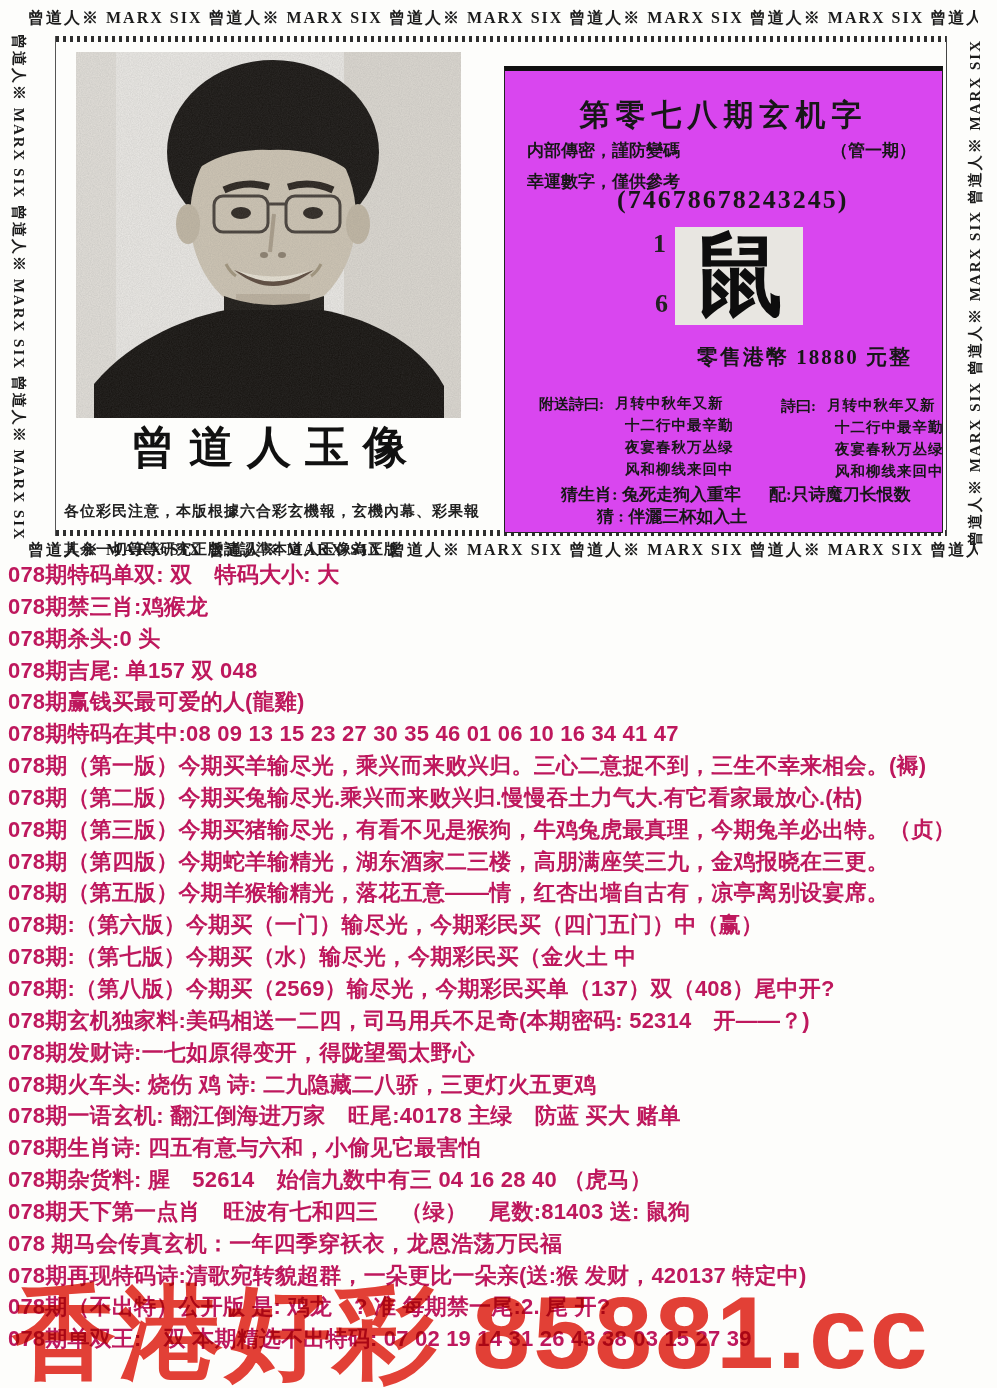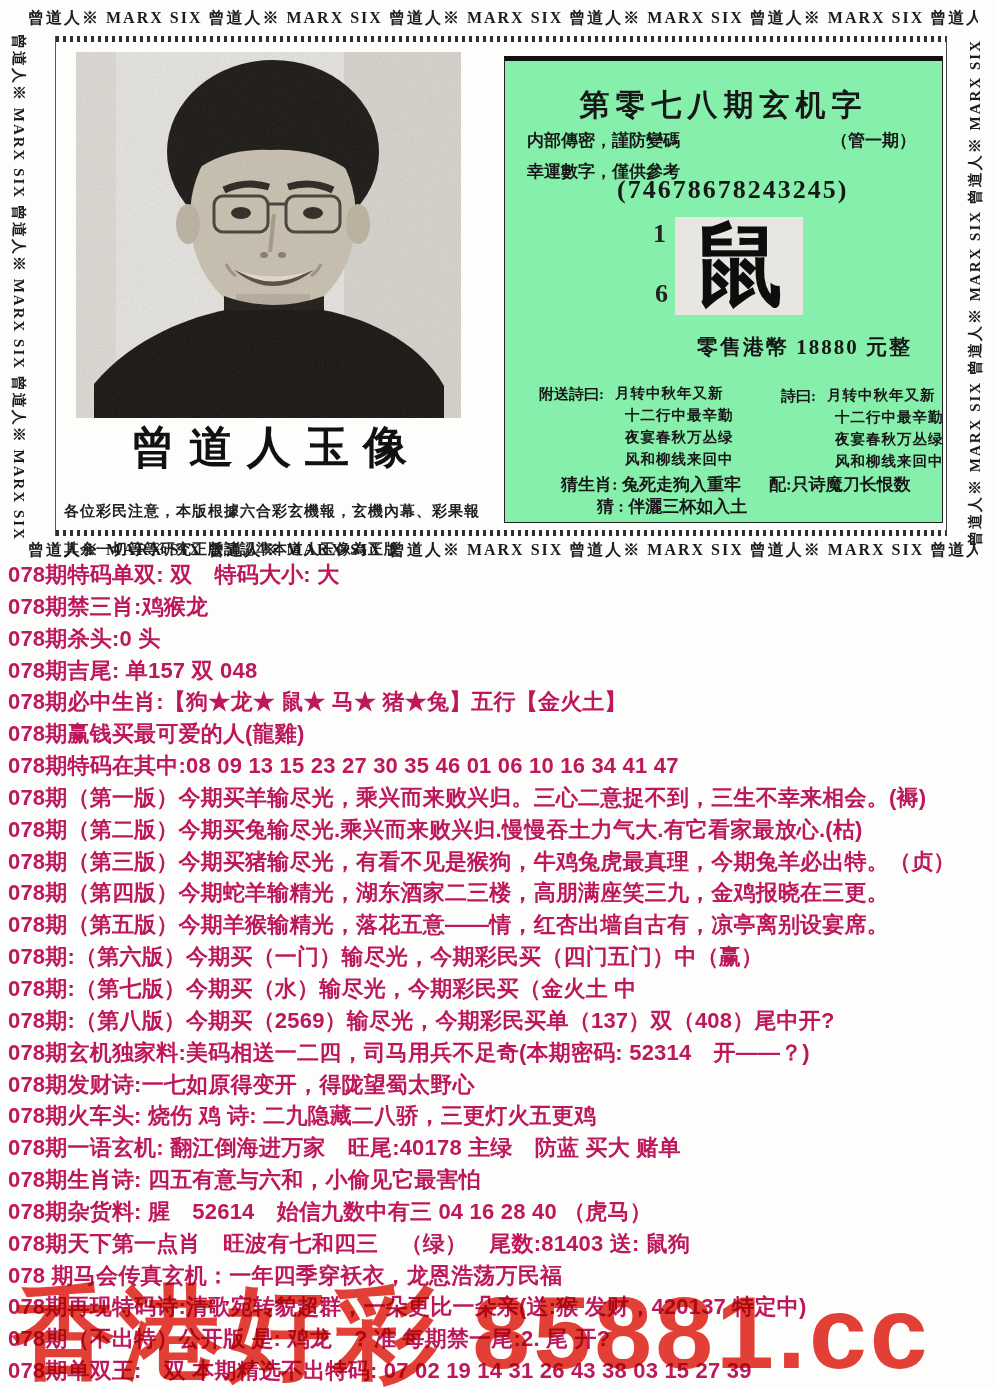--- a/index.html
+++ b/index.html
@@ -23,22 +23,22 @@
   .orn.t{top:0;} .orn.b{bottom:0;}
   
   .photo{position:absolute;left:20px;top:16px;width:385px;height:366px;background:#eceae6;}
   .caption{position:absolute;left:10px;top:382px;width:420px;text-align:center;
            font-family:"Liberation Serif",serif;font-size:44px;font-weight:bold;
            letter-spacing:14px;color:#111;}
   .pnote{position:absolute;left:8px;width:440px;font-family:"Liberation Serif",serif;
          font-size:15px;font-weight:600;color:#222;letter-spacing:1px;white-space:nowrap;margin-top:32px;}
   .pnote.n1{top:434px;} .pnote.n2{top:472px;}
   
-  .mystic{position:absolute;left:448px;top:20px;width:437px;height:461px;
-          border:1.5px solid #222;border-top:5px solid #111;background:#86efac;
+  .mystic{position:absolute;left:448px;top:30px;width:437px;height:461px;
+          border:1.5px solid #222;border-top:5px solid #111;background:#d946ef;
           font-family:"Liberation Serif",serif;color:#171717;}
   .m-title{position:absolute;top:24px;left:0;width:100%;text-align:center;
            font-size:30px;font-weight:bold;letter-spacing:6px;}
   .m-row1{position:absolute;top:68px;left:22px;right:26px;display:flex;
           justify-content:space-between;font-size:17px;font-weight:700;align-items:flex-end;}
   .m-row2{position:absolute;top:99px;left:22px;font-size:17px;font-weight:700;text-align:right;}
   .m-digits{position:absolute;top:114px;left:112px;font-size:26px;font-weight:600;
             letter-spacing:2px;}
   .m-zsq{position:absolute;left:170px;top:156px;width:128px;height:98px;background:#e8e6e1;
          display:flex;align-items:center;justify-content:center;}
@@ -154,21 +154,20 @@
     </div>
   </div>
 
   <div class="band bottom">曾道人※ MARX SIX 曾道人※ MARX SIX 曾道人※ MARX SIX 曾道人※ MARX SIX 曾道人※ MARX SIX 曾道人※ MARX SIX 曾道人※ MARX SIX</div>
 
   <div class="body-lines">
     <div class="bline">078期特码单双: 双　特码大小: 大</div>
     <div class="bline">078期禁三肖:鸡猴龙</div>
     <div class="bline">078期杀头:0 头</div>
     <div class="bline">078期吉尾: 单157 双 048</div>
-    <div class="bline">078期必中生肖:【狗★龙★ 鼠★ 马★ 猪★兔】五行【金火土】</div>
     <div class="bline">078期赢钱买最可爱的人(龍雞)</div>
     <div class="bline">078期特码在其中:08 09 13 15 23 27 30 35 46 01 06 10 16 34 41 47</div>
     <div class="bline">078期（第一版）今期买羊输尽光，乘兴而来败兴归。三心二意捉不到，三生不幸来相会。(褥)</div>
     <div class="bline">078期（第二版）今期买兔输尽光.乘兴而来败兴归.慢慢吞土力气大.有它看家最放心.(枯)</div>
     <div class="bline">078期（第三版）今期买猪输尽光，有看不见是猴狗，牛鸡兔虎最真理，今期兔羊必出特。（贞）</div>
     <div class="bline">078期（第四版）今期蛇羊输精光，湖东酒家二三楼，高朋满座笑三九，金鸡报晓在三更。</div>
     <div class="bline">078期（第五版）今期羊猴输精光，落花五意——情，红杏出墙自古有，凉亭离别设宴席。</div>
     <div class="bline">078期:（第六版）今期买（一门）输尽光，今期彩民买（四门五门）中（赢）</div>
     <div class="bline">078期:（第七版）今期买（水）输尽光，今期彩民买（金火土 中</div>
     <div class="bline">078期:（第八版）今期买（2569）输尽光，今期彩民买单（137）双（408）尾中开?</div>

